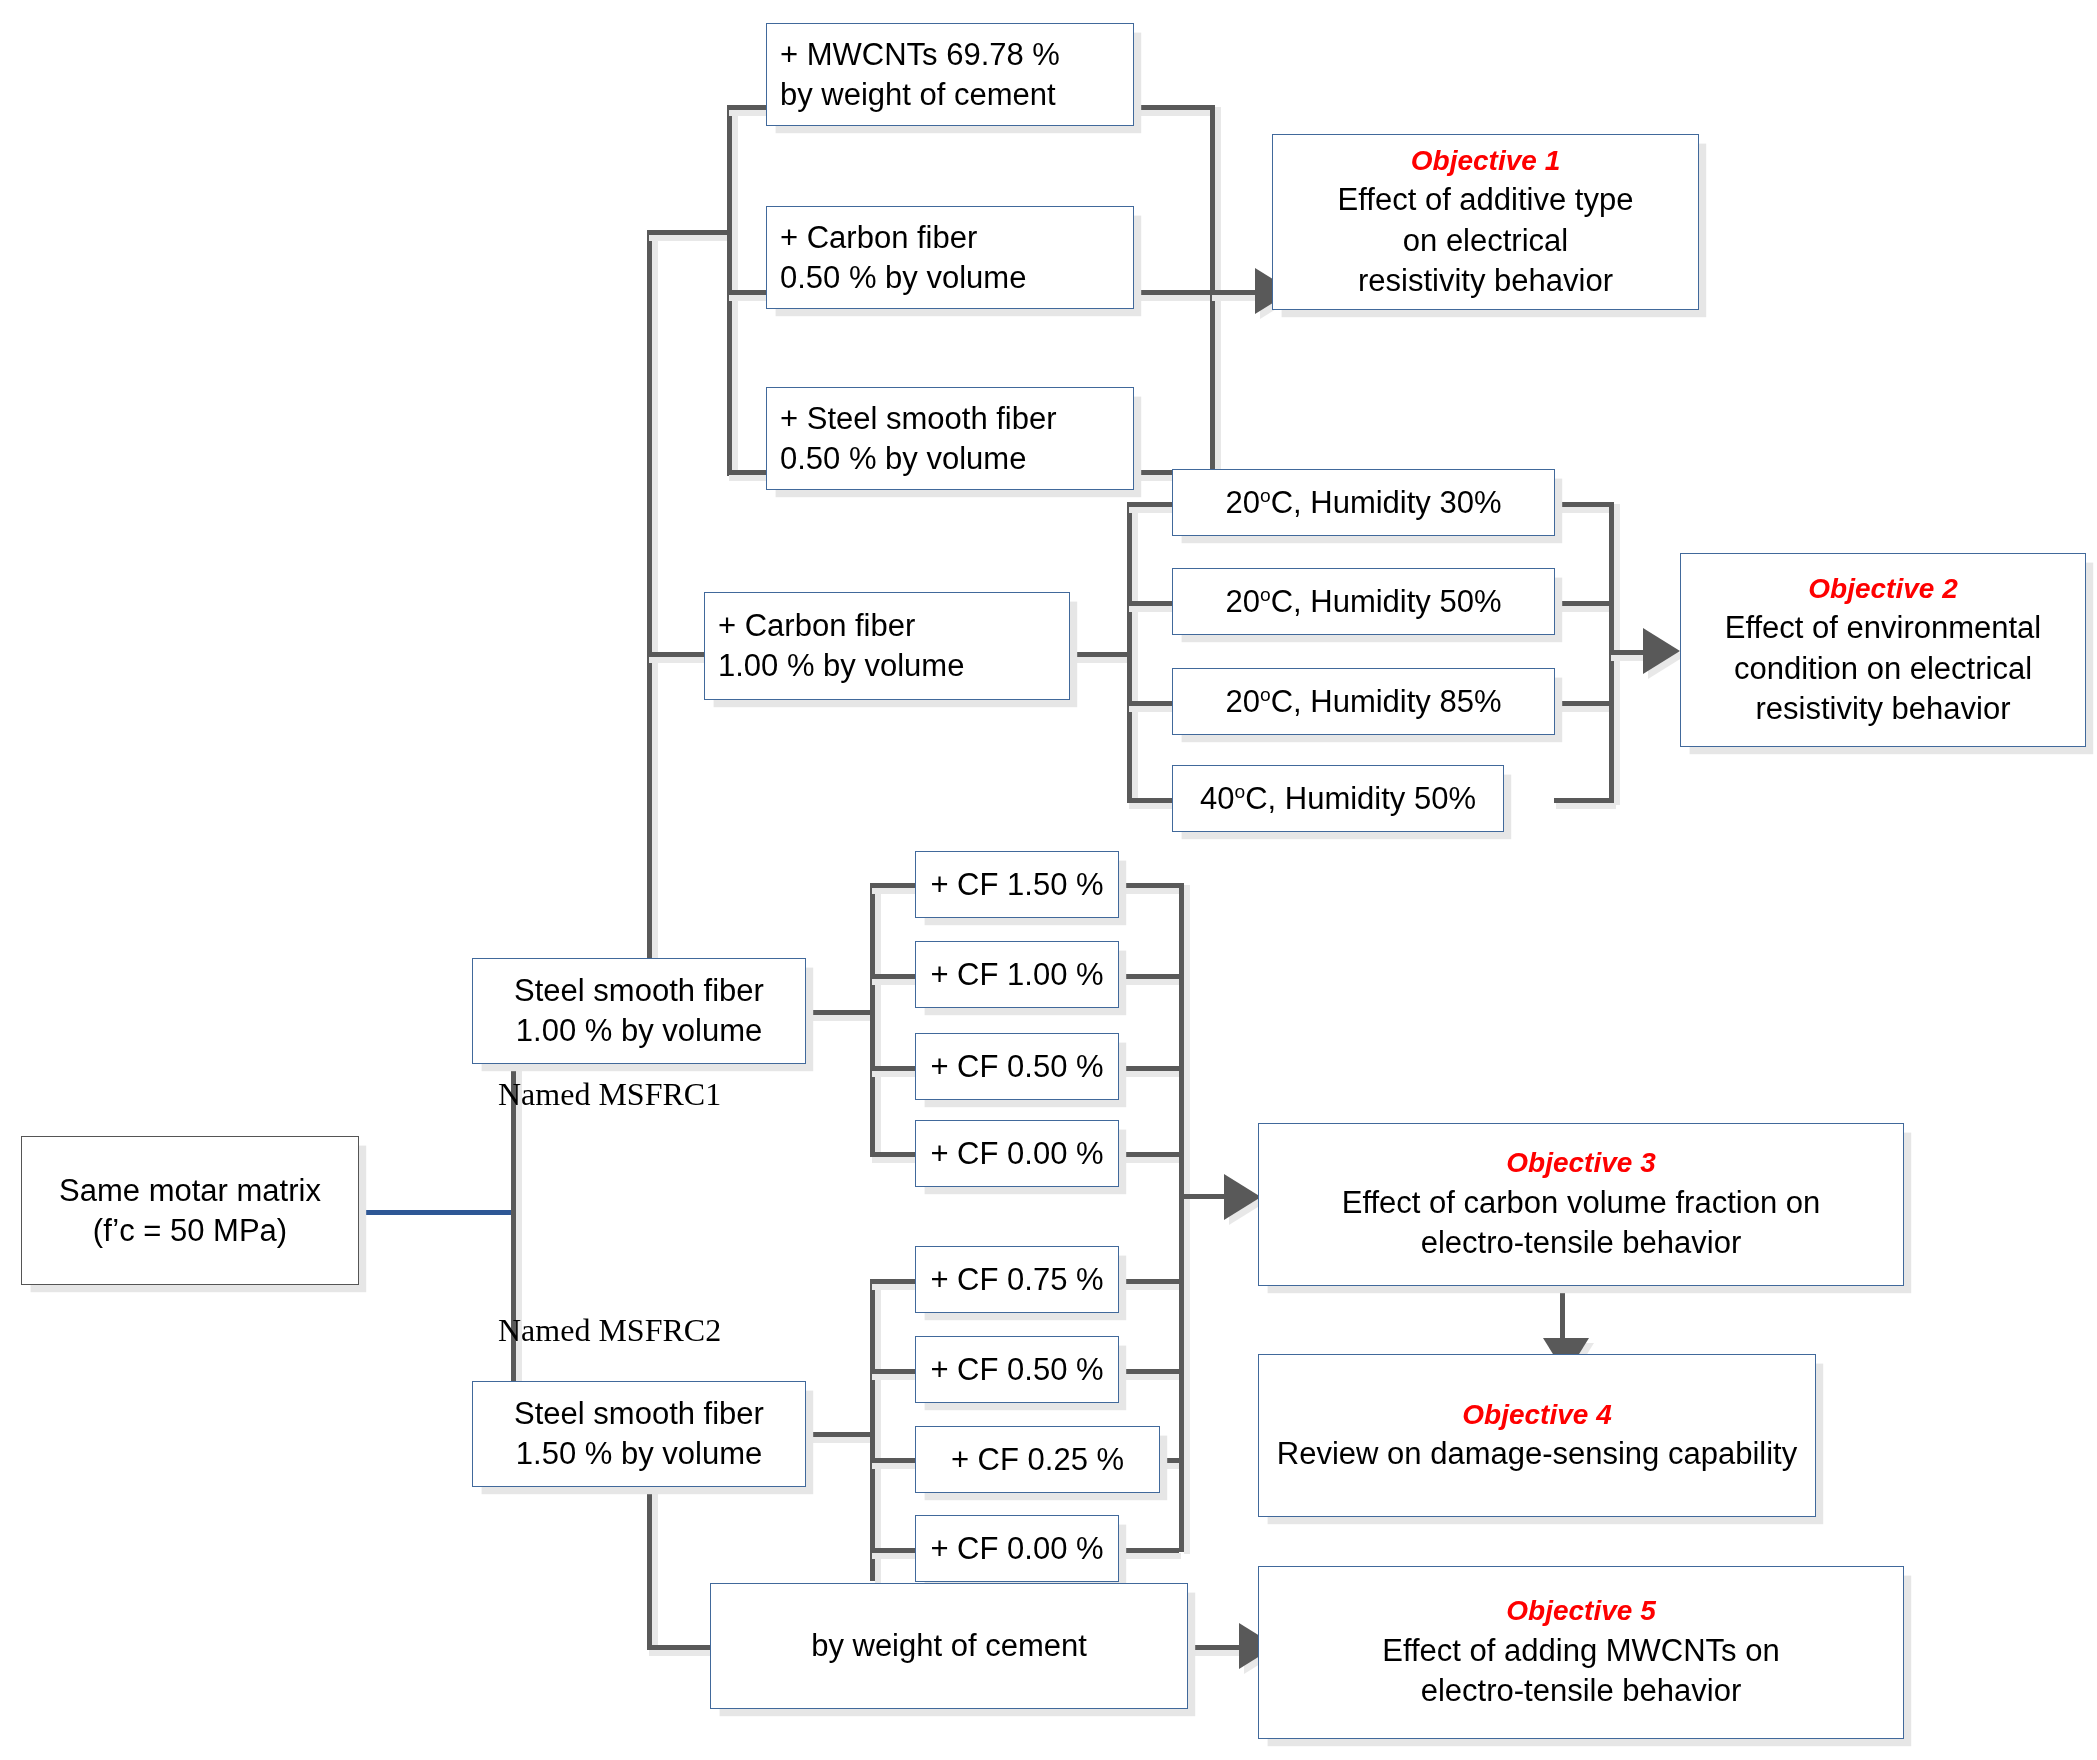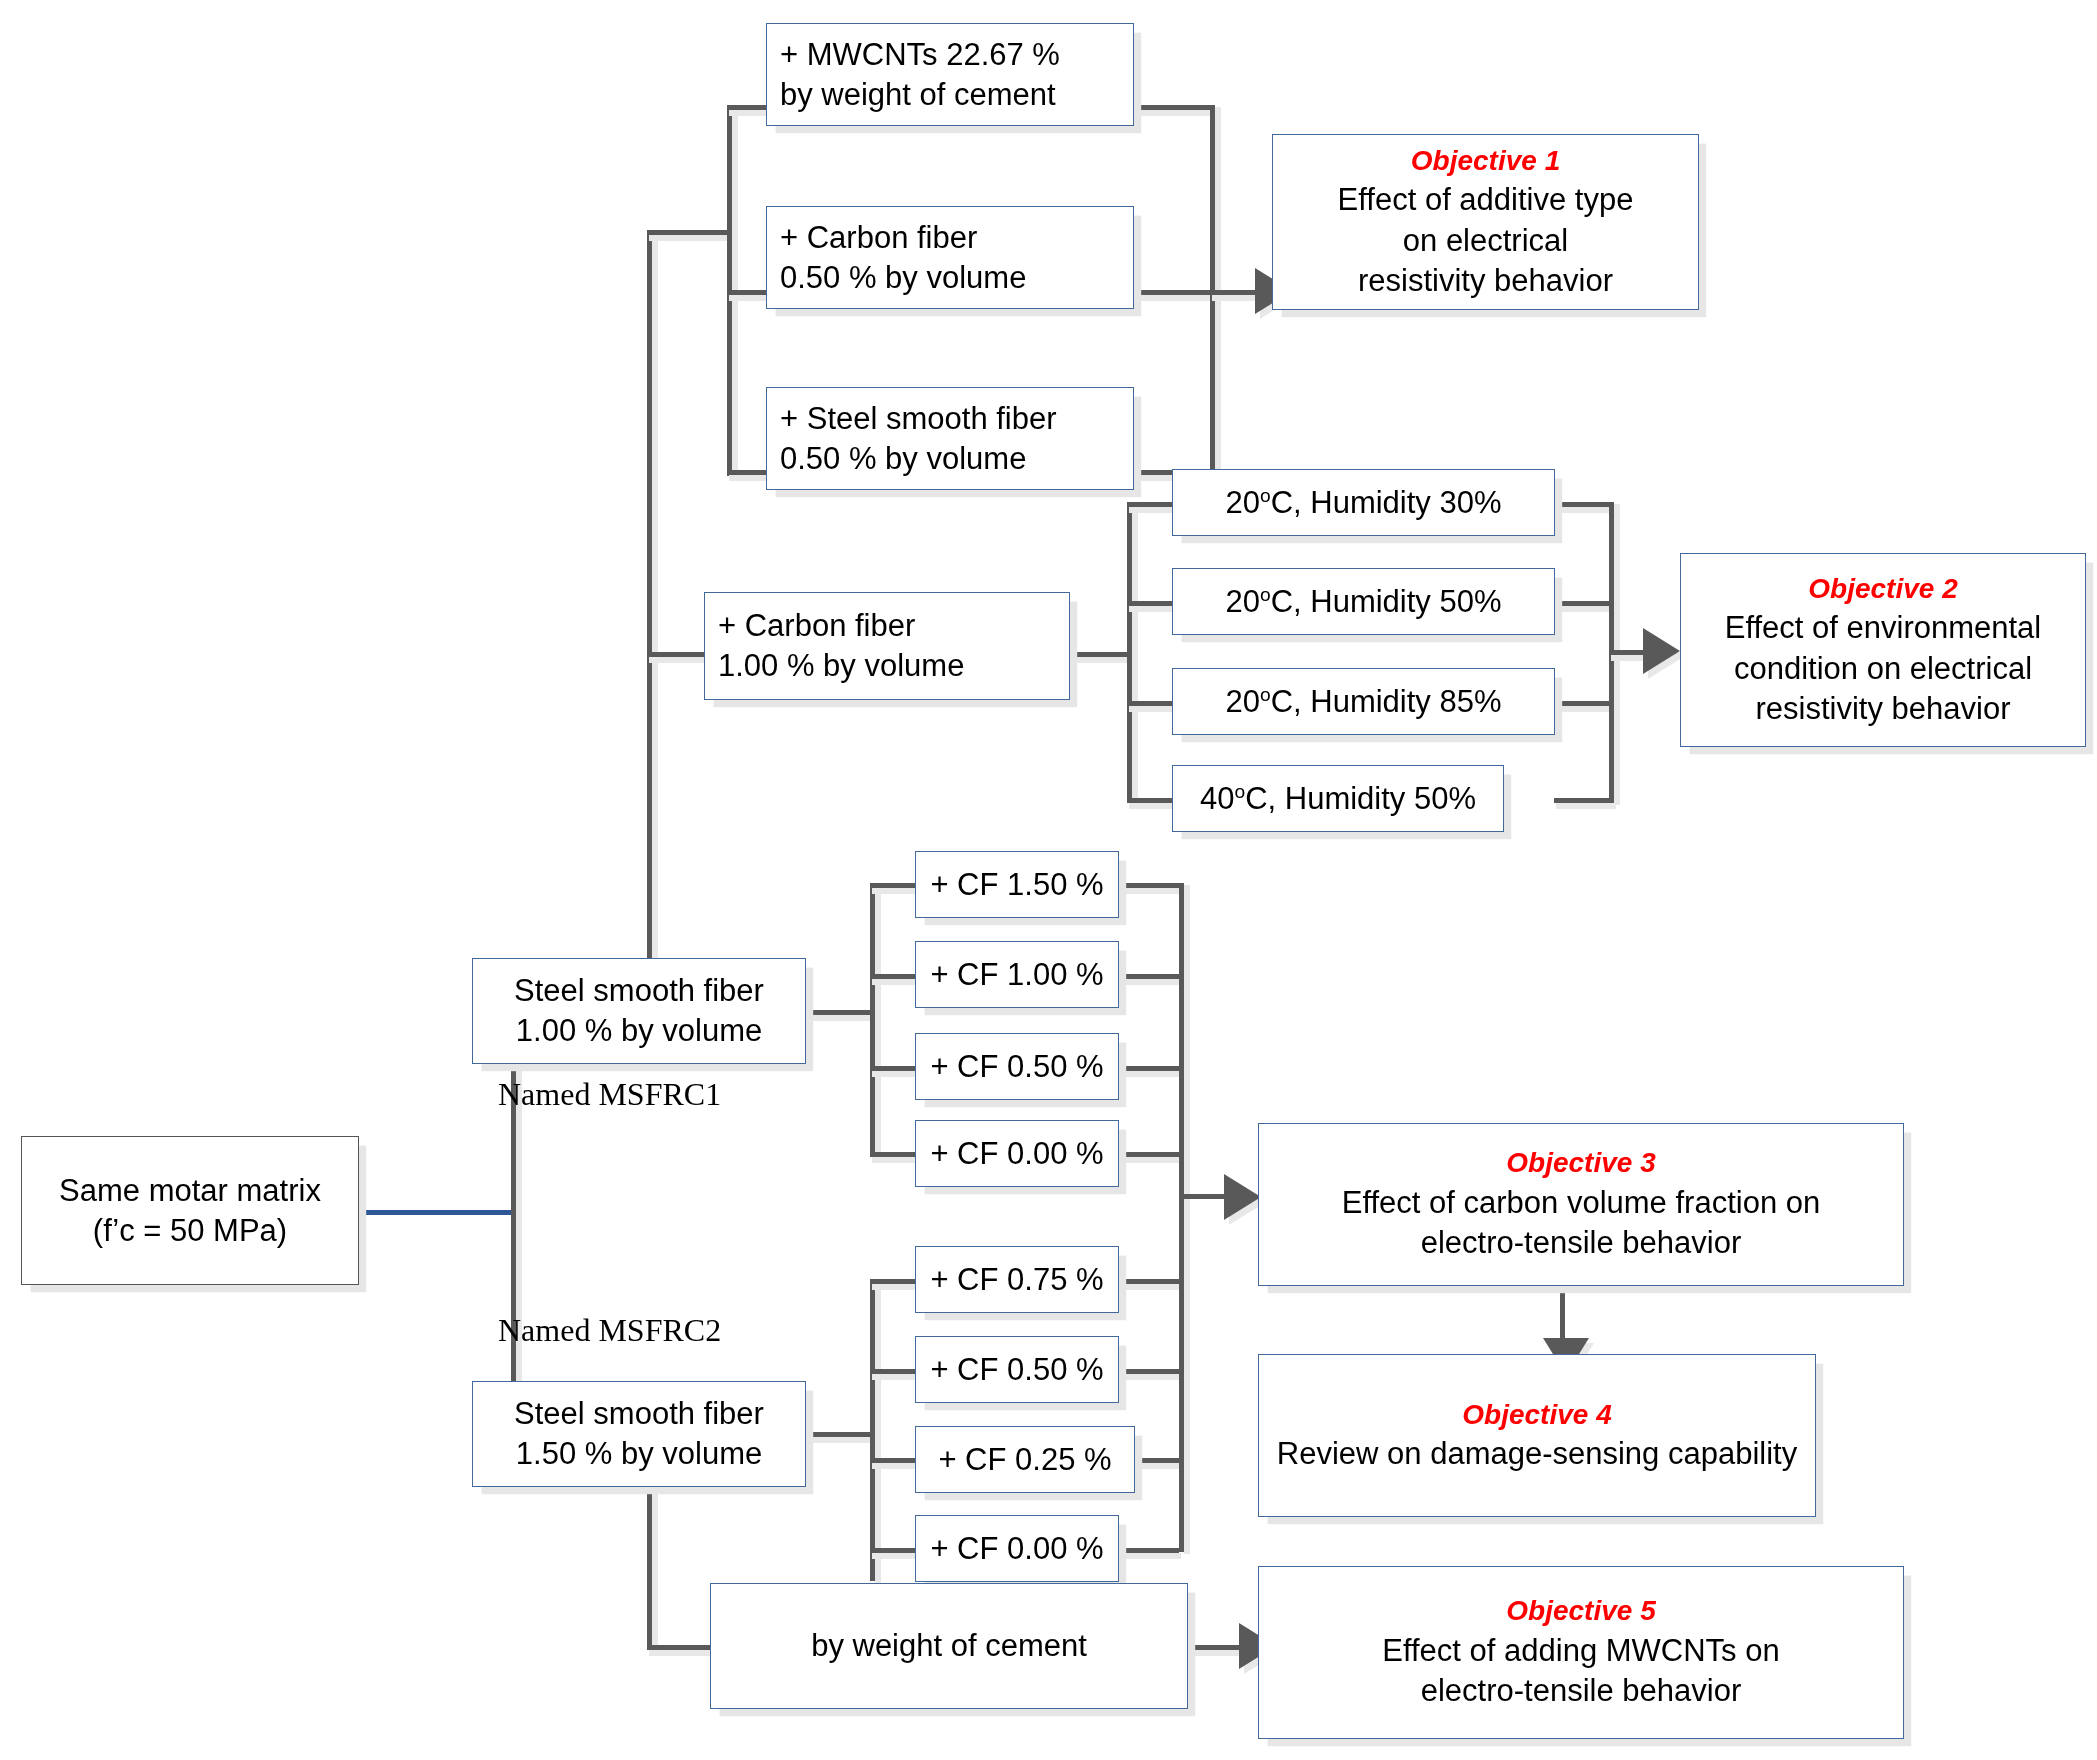--- a/index.html
+++ b/index.html
@@ -139,21 +139,21 @@
 
   <div class="hl" style="left:1191px;top:1645px;width:66px;"></div>
   <div class="arrow" style="left:1239px;top:1623px;"></div>
 
   <div class="node root ctr" style="left:21px;top:1136px;width:338px;height:149px;">
     <div class="ln">Same motar matrix</div>
     <div class="ln">(f’c = 50 MPa)</div>
   </div>
 
   <div class="node lft" style="left:766px;top:23px;width:368px;height:103px;">
-    <div class="ln">+ MWCNTs 22.67 %</div>
+    <div class="ln">+ MWCNTs 69.78 %</div>
     <div class="ln">by weight of cement</div>
   </div>
 
   <div class="node lft" style="left:766px;top:206px;width:368px;height:103px;">
     <div class="ln">+ Carbon fiber</div>
     <div class="ln">0.50 % by volume</div>
   </div>
 
   <div class="node lft" style="left:766px;top:387px;width:368px;height:103px;">
     <div class="ln">+ Steel smooth fiber</div>
@@ -216,21 +216,21 @@
     <div class="ln">Steel smooth fiber</div>
     <div class="ln">1.50 % by volume</div>
   </div>
 
   <div class="node ctr" style="left:915px;top:1246px;width:204px;height:67px;">
     <div class="ln">+ CF 0.75 %</div>
   </div>
   <div class="node ctr" style="left:915px;top:1336px;width:204px;height:67px;">
     <div class="ln">+ CF 0.50 %</div>
   </div>
-  <div class="node ctr" style="left:915px;top:1426px;width:220px;height:67px;">
+  <div class="node ctr" style="left:915px;top:1426px;width:245px;height:67px;">
     <div class="ln">+ CF 0.25 %</div>
   </div>
   <div class="node ctr" style="left:915px;top:1515px;width:204px;height:67px;">
     <div class="ln">+ CF 0.00 %</div>
   </div>
 
   <div class="obj" style="left:1258px;top:1123px;width:646px;height:163px;">
     <div class="ttl">Objective 3</div>
     <div class="ln">Effect of carbon volume fraction on</div>
     <div class="ln">electro-tensile behavior</div>

